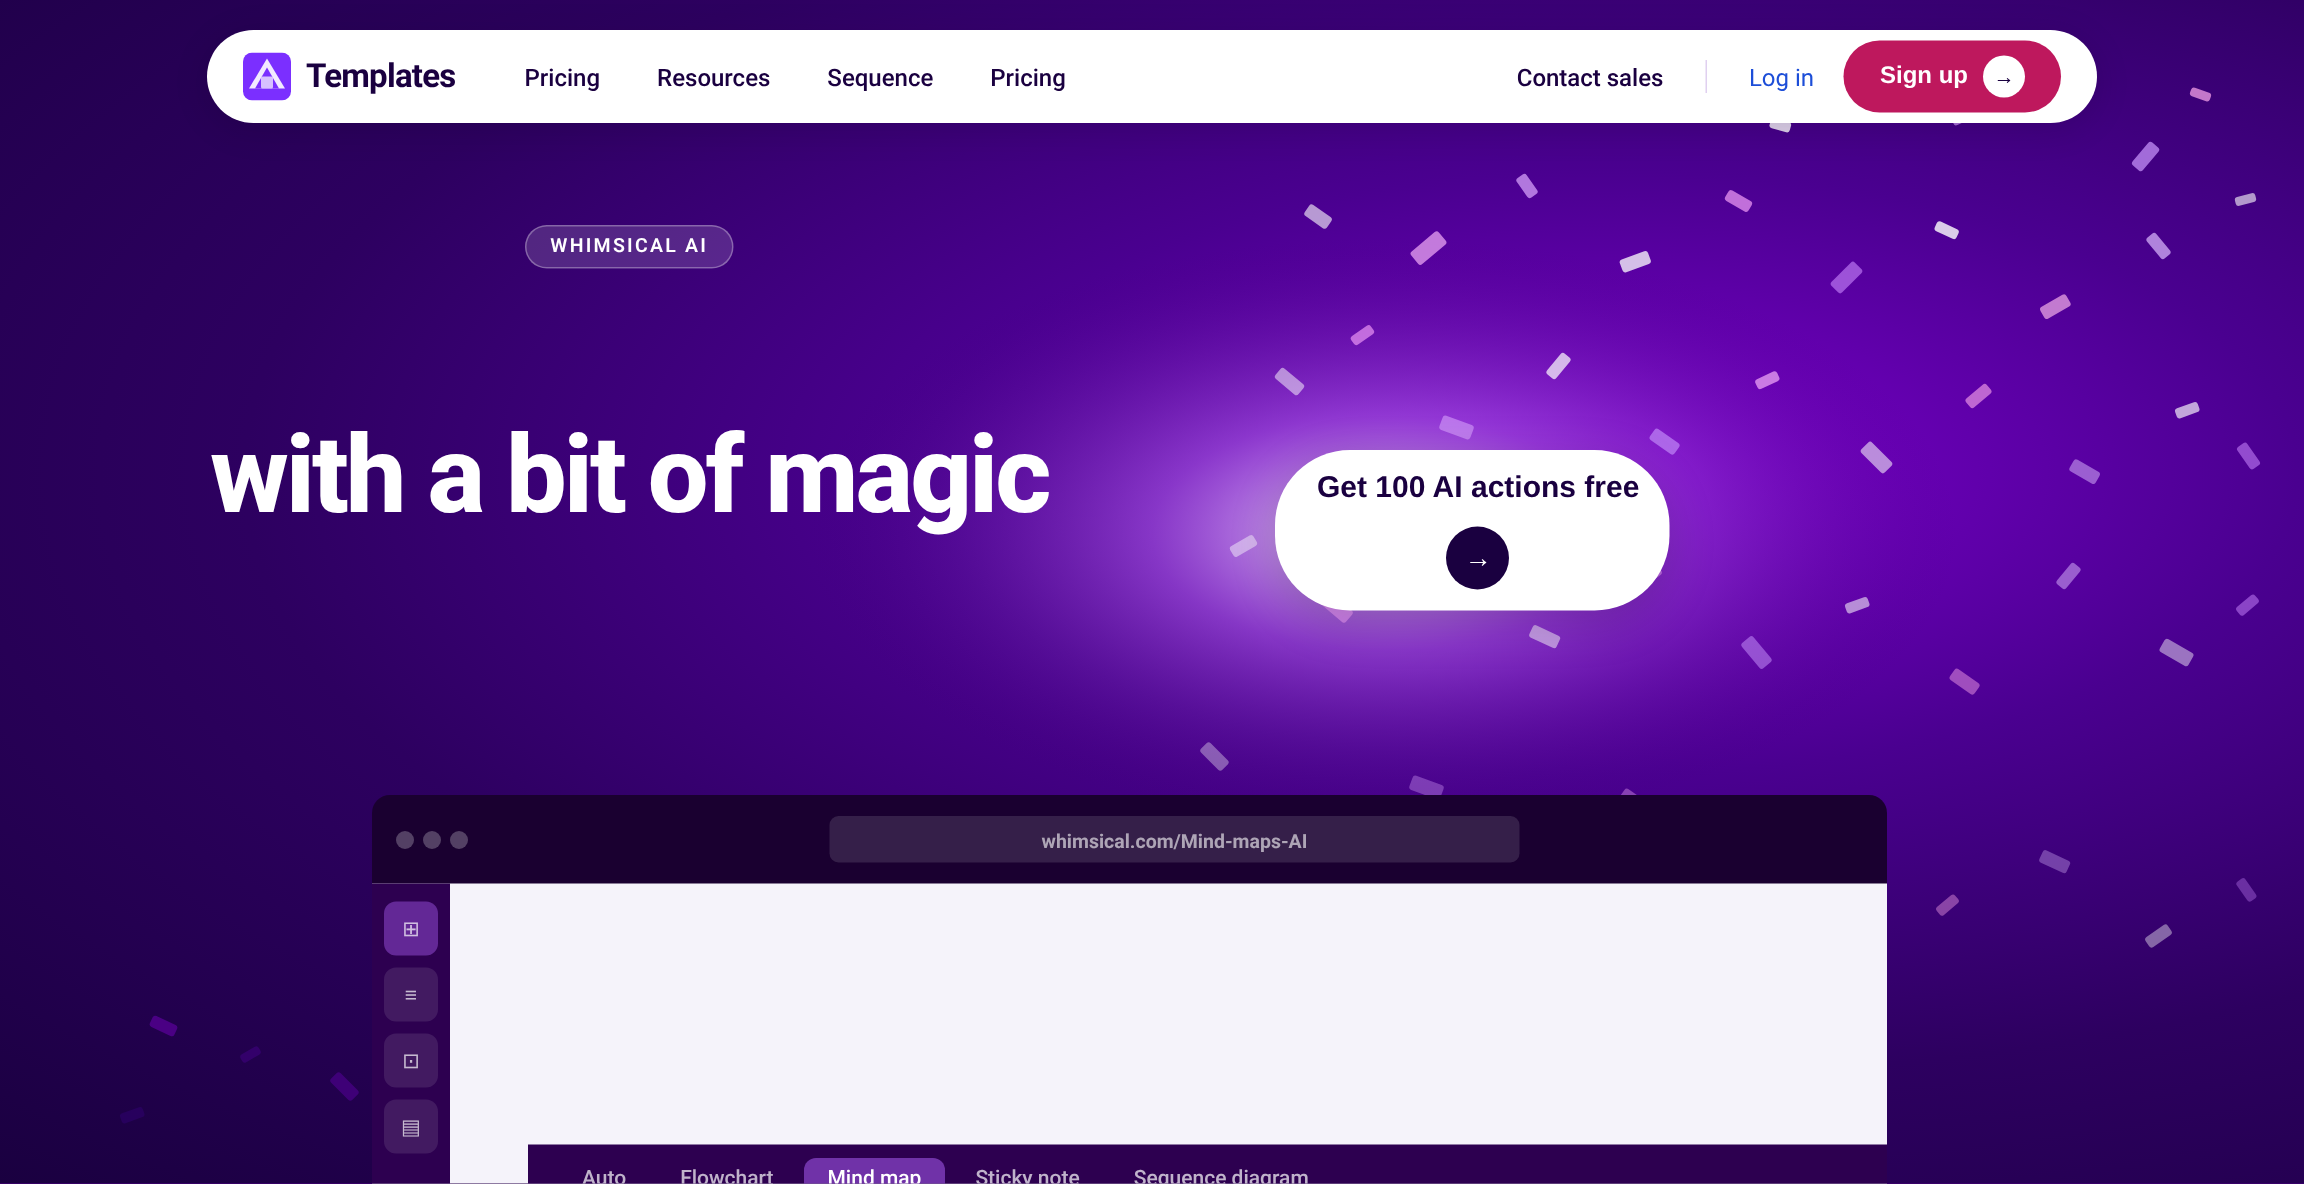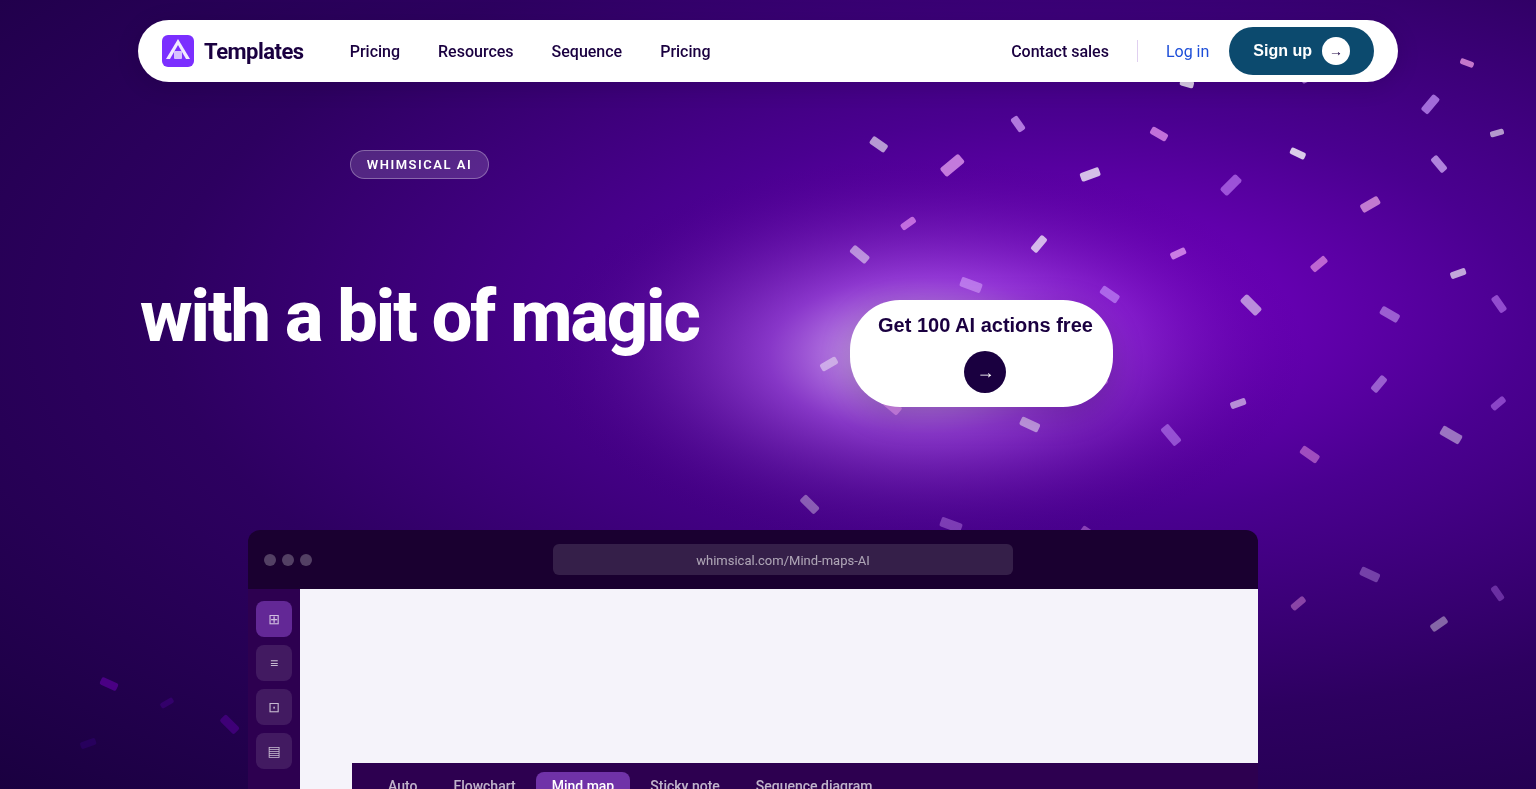--- a/index.html
+++ b/index.html
@@ -99,21 +99,21 @@
 
     .nav-login {
       font-size: 16px;
       font-weight: 400;
       color: #1d4ed8;
       cursor: pointer;
       padding: 8px 16px;
     }
 
     .nav-signup {
-      background: #0c4a6e;
+      background: #be185d;
       color: white;
       border: none;
       border-radius: 30px;
       padding: 10px 24px;
       font-size: 16px;
       font-weight: 600;
       cursor: pointer;
       display: flex;
       align-items: center;
       gap: 10px;
@@ -254,20 +254,21 @@
       margin: 0 auto;
       background: rgba(255,255,255,0.12);
       border-radius: 6px;
       padding: 6px 16px;
       text-align: center;
     }
 
     .browser-url-text {
       color: rgba(255,255,255,0.6);
       font-size: 13px;
+      font-weight: bold;
     }
 
     .browser-content {
       background: #f5f3fa;
       display: flex;
       min-height: 220px;
     }
 
     
     .sidebar-icons {

